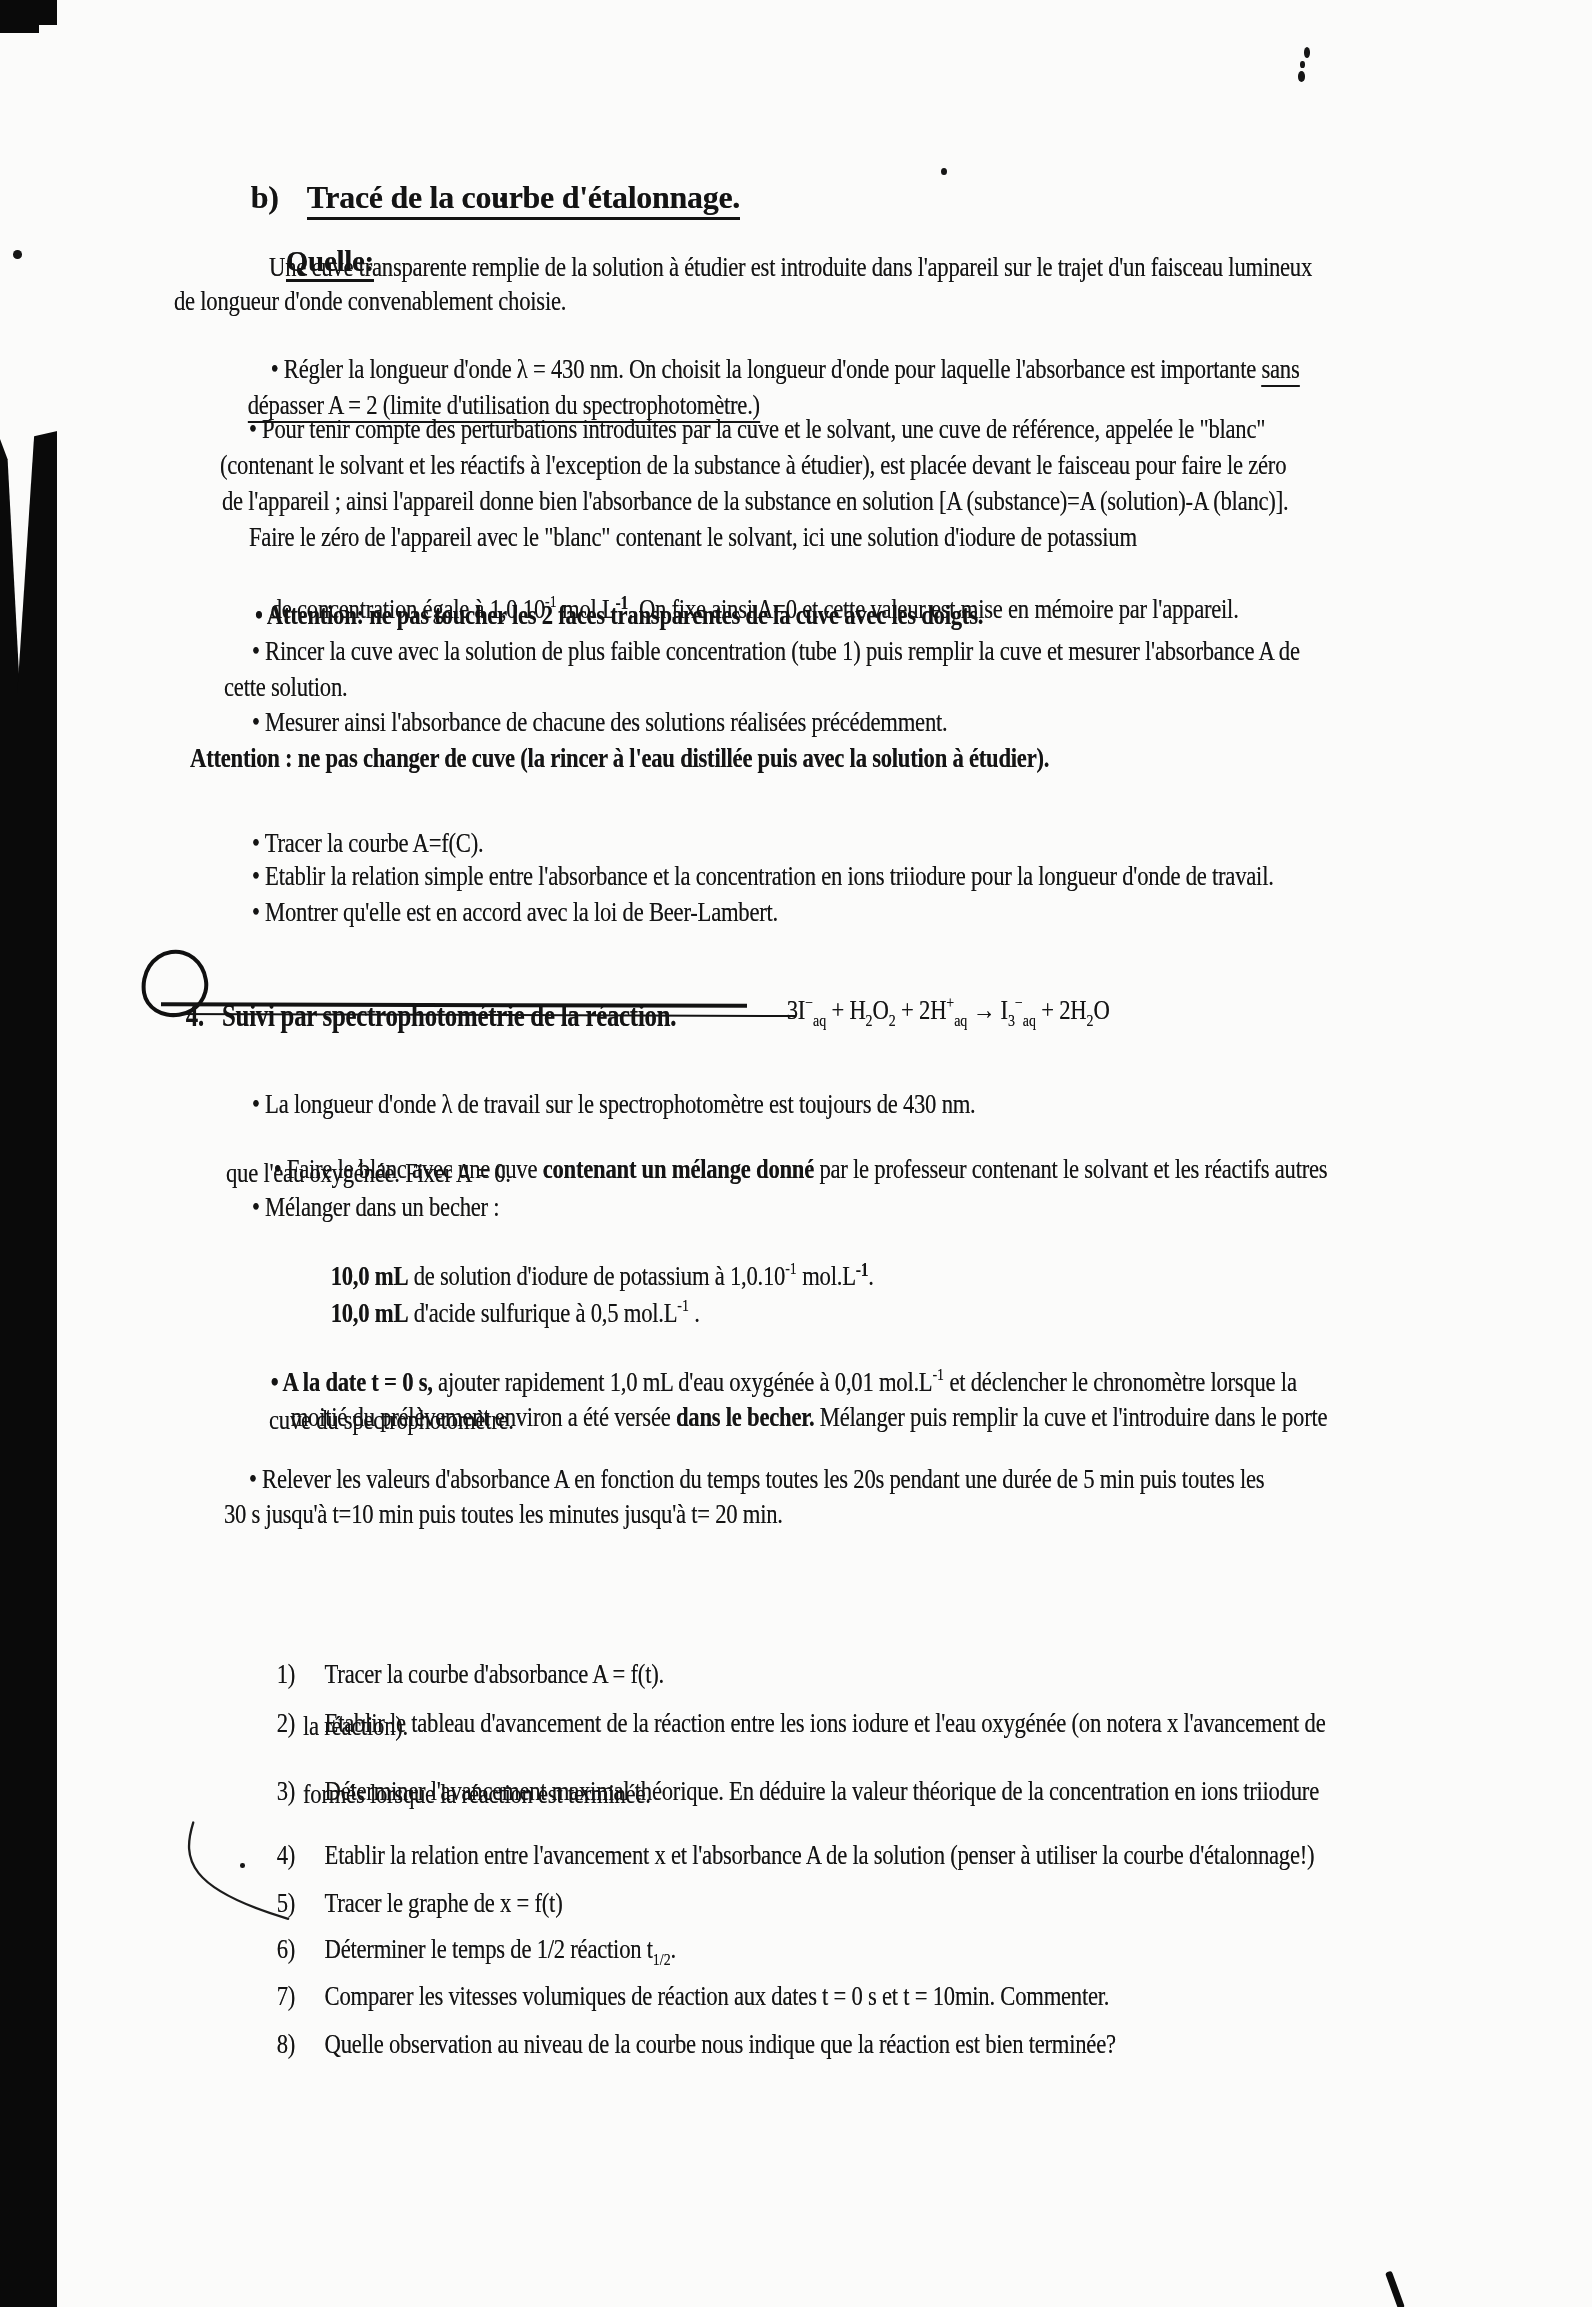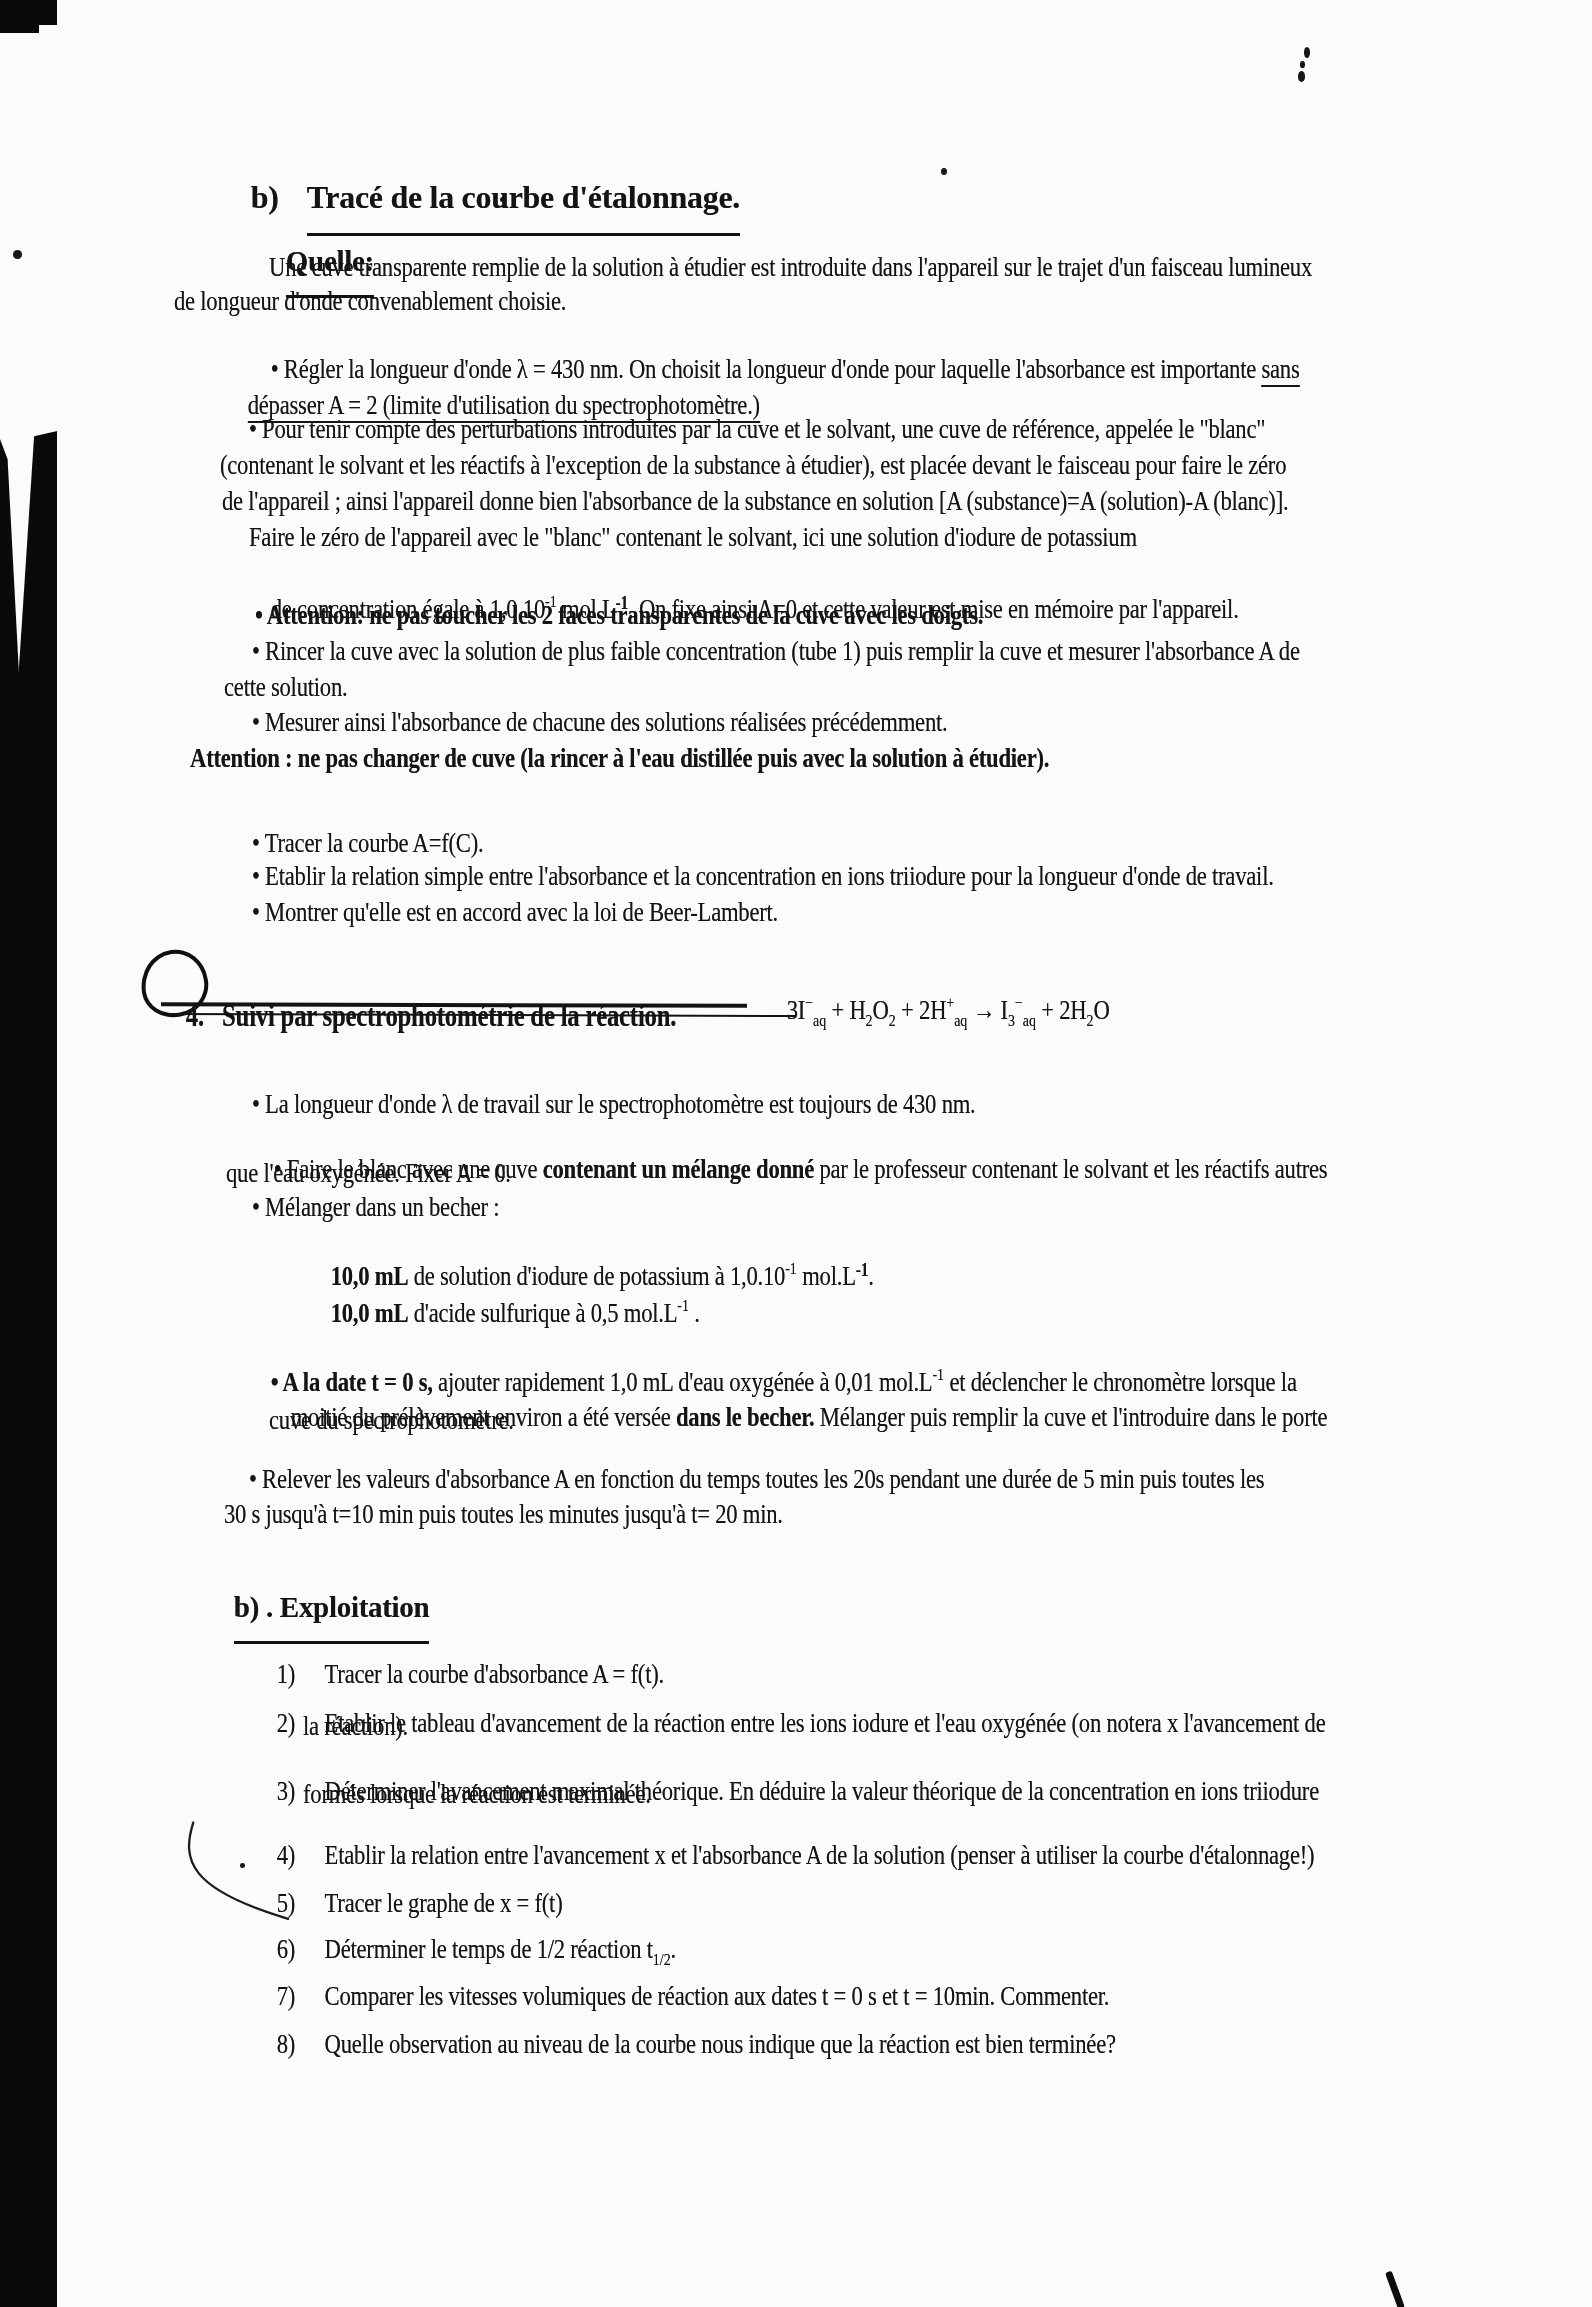--- a/index.html
+++ b/index.html
@@ -12,21 +12,21 @@
   }
   .ln {
     position:absolute; white-space:pre; font-size:27px;
     letter-spacing:-0.3px; transform:scaleX(0.84); transform-origin:0 0;
     text-shadow:0 0 0.4px rgba(20,20,20,0.55);
   }
   .wide { transform:scaleX(1); }
   .sc80 { transform:scaleX(0.80); }
   .b { font-weight:bold; }
   .u  { border-bottom:2px solid #151515; padding-bottom:0.7px; }
-  .hu { border-bottom:3.3px solid #131313; padding-bottom:18px; }
+  .hu { border-bottom:3.3px solid #131313; padding-bottom:2px; }
   .title { font-size:32px; font-weight:bold; }
   .hd { font-size:29px; font-weight:bold; }
   .hd4 { font-size:31px; font-weight:bold; }
   .sup { display:inline-block; font-size:16.6px; transform:translateY(-11.3px); letter-spacing:0; }
   .supb { display:inline-block; font-size:18.6px; font-weight:bold; transform:translateY(-8.7px); }
   .sub { display:inline-block; font-size:16.6px; transform:translateY(6.7px); letter-spacing:0; }
   .num { display:inline-block; width:57px; }
   .artifact { position:absolute; background:#0a0a0a; }
   .speck { position:absolute; background:#161616; border-radius:50%; }
   .oval {
@@ -121,23 +121,20 @@
   <div class="ln" style="left:249px;top:1336px;">
     <span class="b">• A la date t = 0 s,</span><span> ajouter rapidement 1,0 mL d'eau oxygénée à 0,01 mol.L</span><span class="sup">-1</span><span> et déclencher le chronomètre lorsque la</span>
   </div>
   <div class="ln" style="left:269px;top:1371px;">
     <span>moitié du prélèvement environ a été versée </span><span class="b">dans le becher.</span><span> Mélanger puis remplir la cuve et l'introduire dans le porte</span>
   </div>
   <div class="ln" style="left:269px;top:1405px;"><span>cuve du spectrophotomètre.</span></div>
   <div class="ln" style="left:249px;top:1464px;"><span>• Relever les valeurs d'absorbance A en fonction du temps toutes les 20s pendant une durée de 5 min puis toutes les</span></div>
   <div class="ln" style="left:224px;top:1499px;"><span>30 s jusqu'à t=10 min puis toutes les minutes jusqu'à t= 20 min.</span></div>
 
-  <div class="ln wide hd" style="left:206px;top:1558px;">
-    <span class="hu">b) . Exploitation</span>
-  </div>
 
   <div class="ln" style="left:255px;top:1628px;">
     <span class="num">1)</span><span>Tracer la courbe d'absorbance A = f(t).</span>
   </div>
   <div class="ln" style="left:255px;top:1677px;">
     <span class="num">2)</span><span>Etablir le tableau d'avancement de la réaction entre les ions iodure et l'eau oxygénée (on notera x l'avancement de</span>
   </div>
   <div class="ln" style="left:303px;top:1711px;"><span>la réaction).</span></div>
   <div class="ln" style="left:255px;top:1745px;">
     <span class="num">3)</span><span>Déterminer l'avancement maximal théorique. En déduire la valeur théorique de la concentration en ions triiodure</span>

